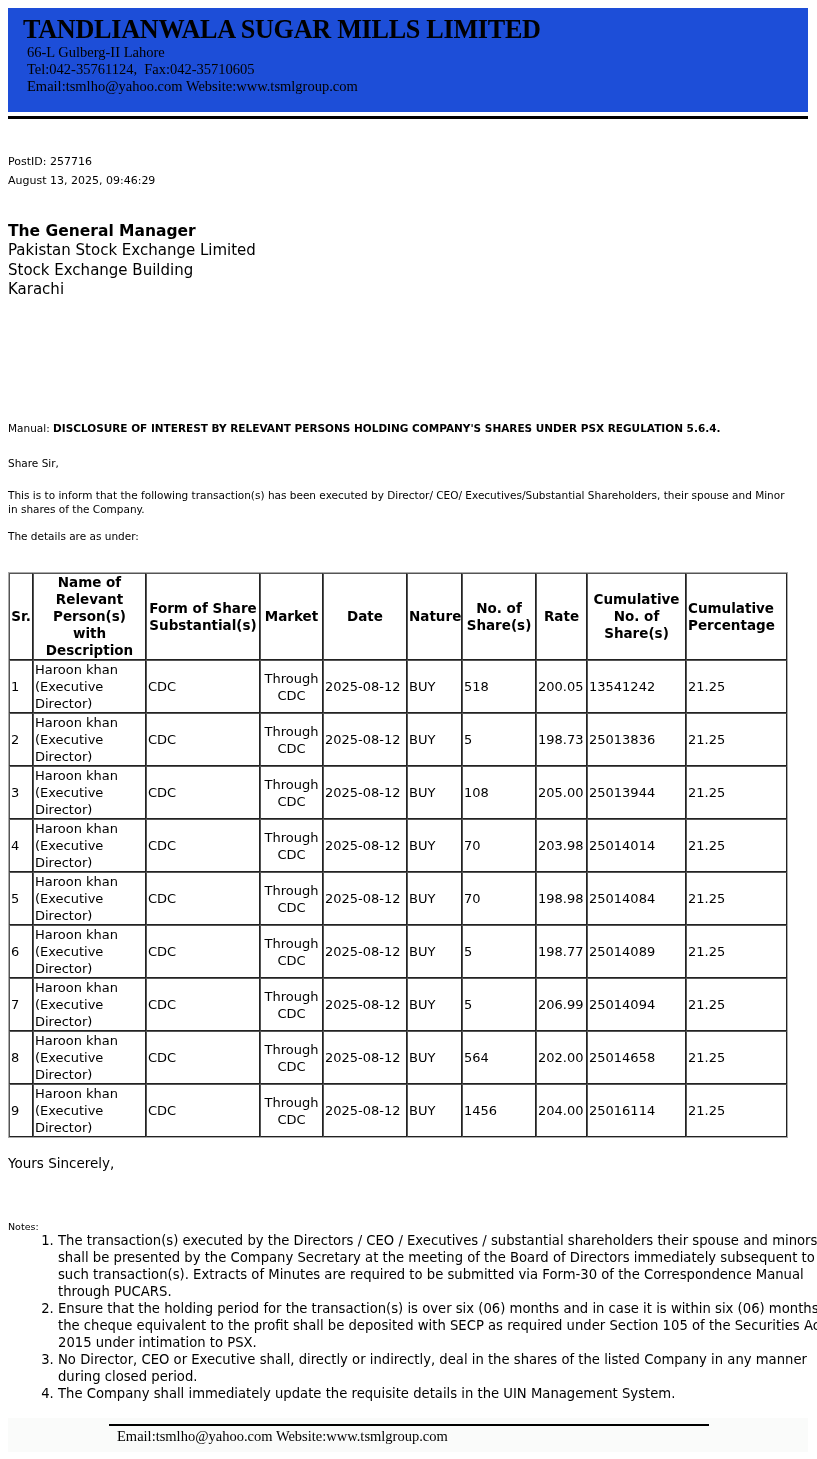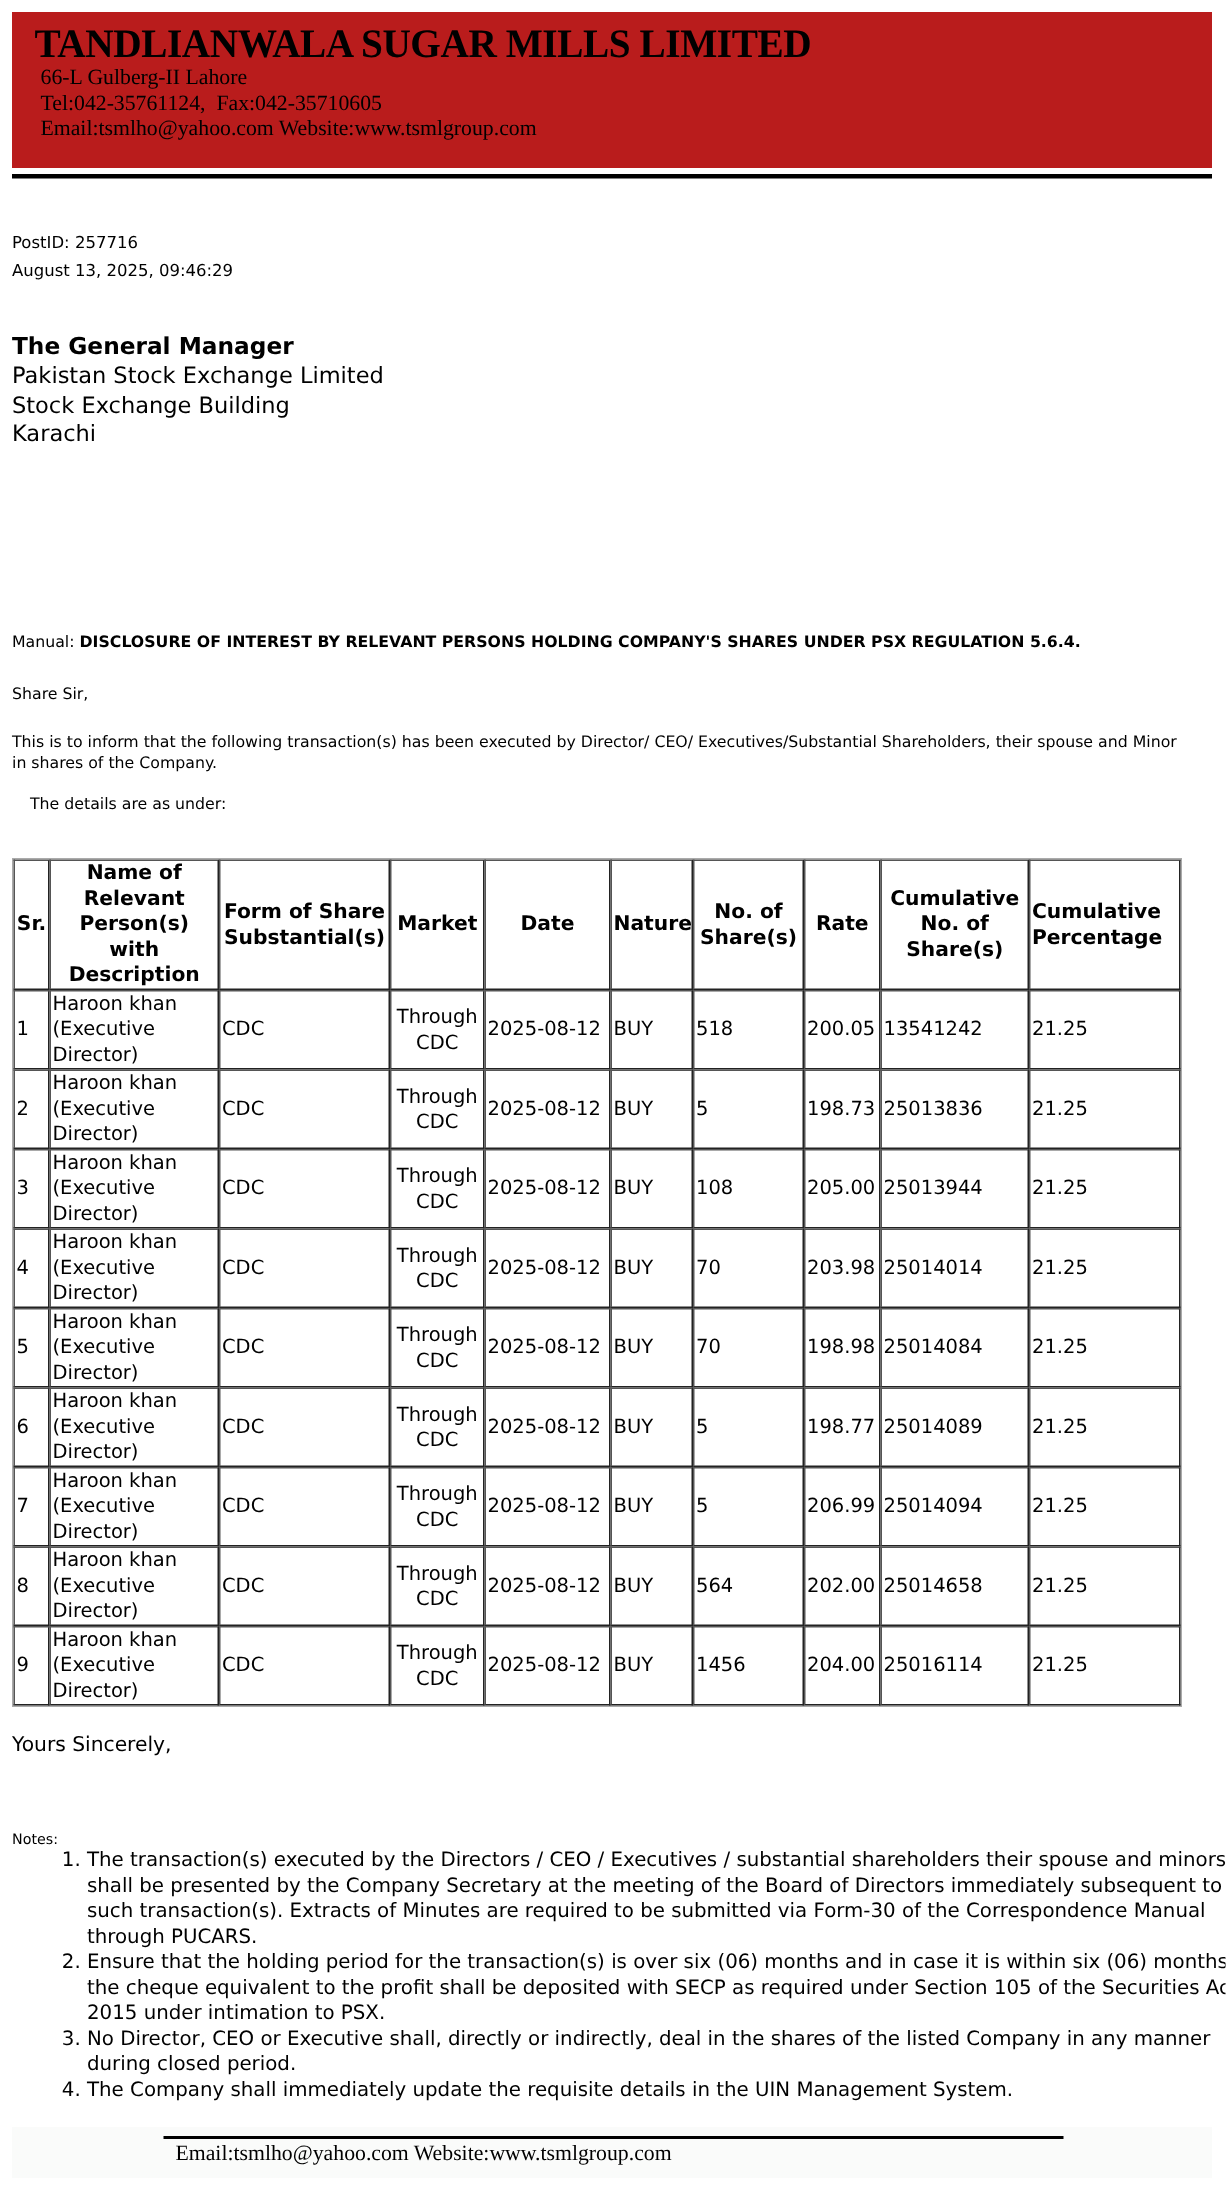--- a/index.html
+++ b/index.html
@@ -1,19 +1,19 @@
 <!DOCTYPE html>
 <html><head>
   <meta charset="utf-8">
   <style>
     html, body { margin: 0; padding: 0; background: #ffffff; }
     body { width: 817px; height: 1459px; position: relative; overflow: hidden; color: #000; }
     .letterhead {
       position: absolute; left: 8px; top: 8px; width: 800px; height: 104px;
-      background: #b91c1c;
+      background: #1d4ed8;
     }
     .company-name {
       position: absolute; left: 15px; top: 6px;
       font-family: "Liberation Serif", "DejaVu Serif", serif;
       font-weight: bold; font-size: 27px; letter-spacing: -0.3px; white-space: nowrap;
       transform: scaleX(0.97); transform-origin: left;
     }
     .lh-line {
       position: absolute; left: 19px;
       font-family: "Liberation Serif", "DejaVu Serif", serif;
@@ -24,21 +24,21 @@
     .sans { font-family: "DejaVu Sans", "Liberation Sans", sans-serif; }
     .meta { position: absolute; left: 8px; top: 152px; font-size: 11px; line-height: 19px; }
     .addressee { position: absolute; left: 8px; top: 222px; font-size: 15px; line-height: 19.3px; }
     .addressee .strong { font-weight: bold; font-size: 15.5px; }
 
     .small { font-family: "DejaVu Sans", "Liberation Sans", sans-serif; font-size: 10.5px; }
     .subject { position: absolute; left: 8px; top: 422px; white-space: nowrap; }
     .subject b { font-size: 10.5px; }
     .salutation { position: absolute; left: 8px; top: 457px; }
     .intro { position: absolute; left: 8px; top: 488px; width: 780px; line-height: 14px; }
-    .details { position: absolute; left: 20px; top: 530px; }
+    .details { position: absolute; left: 8px; top: 530px; }
 
     table.tx {
       position: absolute; left: 8px; top: 572px;
       border-collapse: separate; border-spacing: 0;
       border: 1px solid; border-color: #aaa #aaa #aaa #aaa;
       font-family: "DejaVu Sans", "Liberation Sans", sans-serif;
       table-layout: fixed; width: 780px;
     }
     table.tx th, table.tx td {
       border: 1px solid; border-color: #555 #222 #222 #555;

